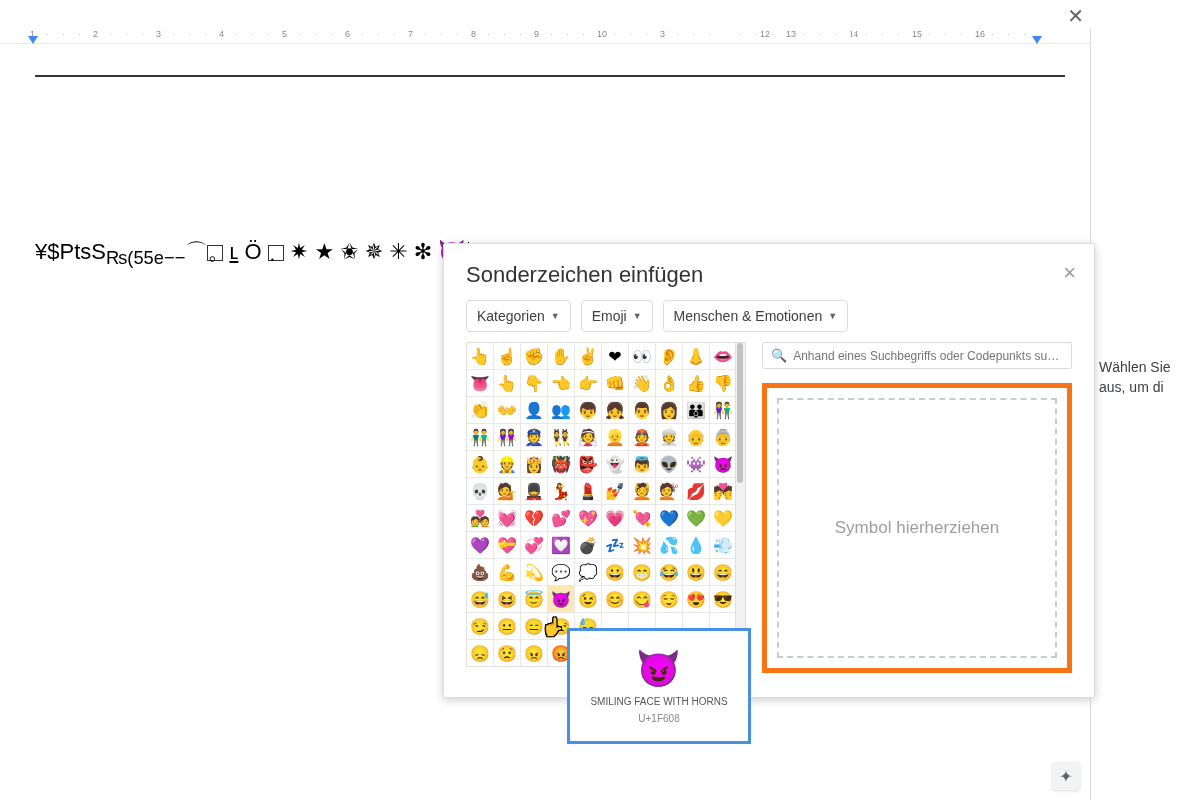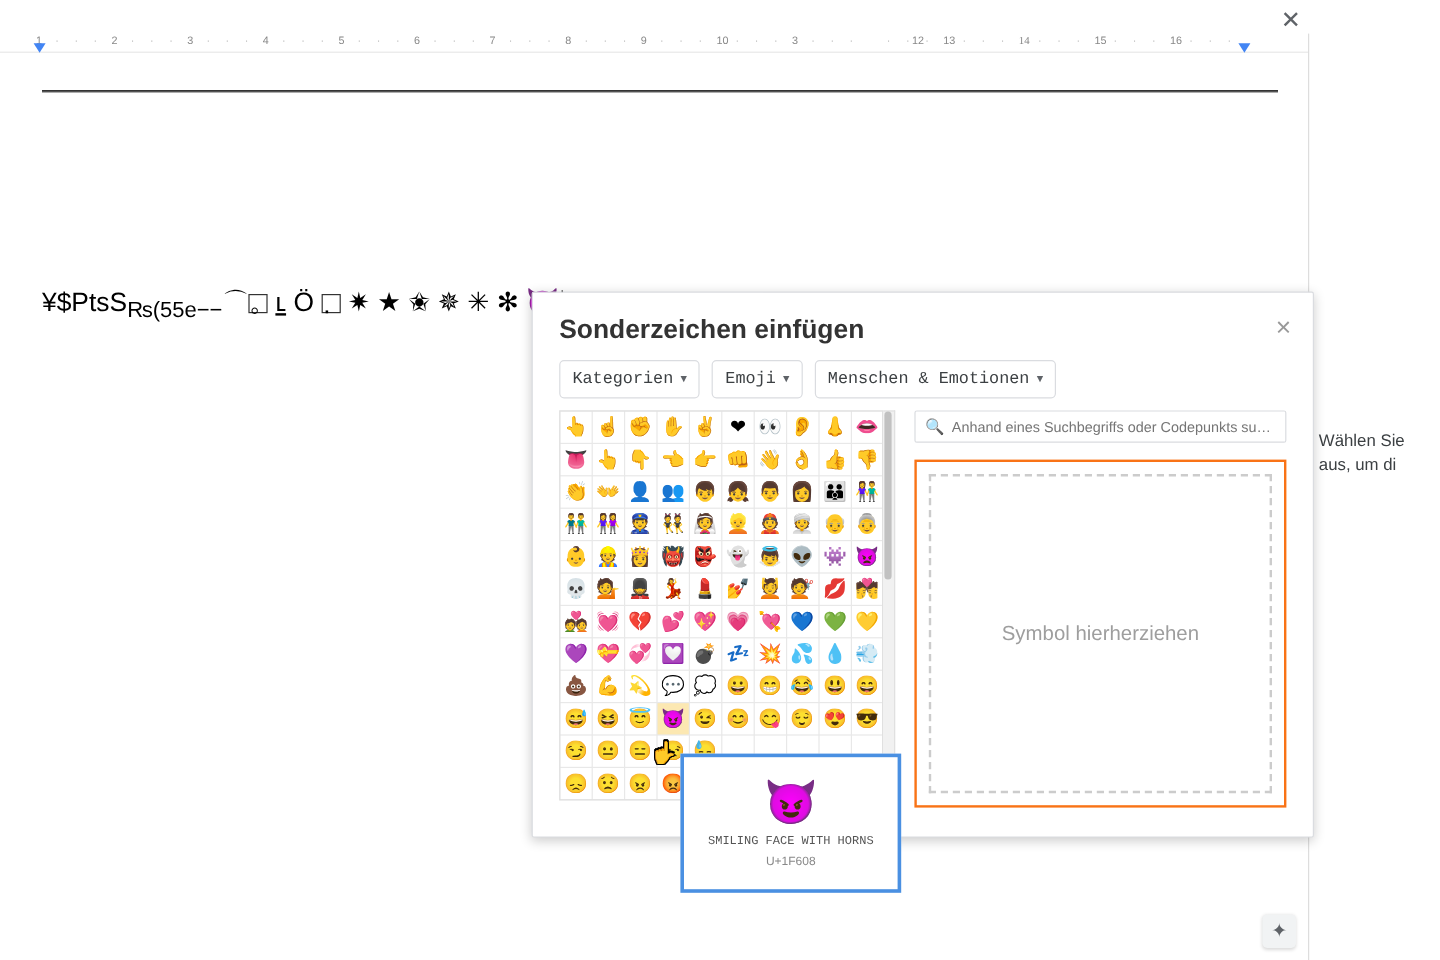--- a/index.html
+++ b/index.html
@@ -17,45 +17,45 @@
 .title { font-size: 40px; font-weight: 400; margin: 20px 25px 8px 40px; letter-spacing: -0.5px; }
 .h-line2 { border-top: 1px solid #333; margin: 0 25px; }
 .content-text { font-size: 22px; margin: 160px 25px 0 25px; letter-spacing: 0px; }
 .content-text .box { display: inline-block; border: 1px solid #333; width: 16px; height: 16px; vertical-align: middle; }
 .content-text .cursor { display: inline-block; width: 1px; height: 22px; background: #000; vertical-align: middle; margin-left: 2px; }
 
 .right-panel { position: absolute; top: 28px; right: 0; width: 110px; height: 772px; background: #fff; border-left: 1px solid #ddd; padding-top: 330px; font-size: 14px; color: #3c4043; }
 .right-panel p { padding-left: 8px; line-height: 1.4; white-space: nowrap; overflow: hidden; }
 
 .dialog { position: absolute; top: 243px; left: 443px; width: 652px; height: 455px; background: #fff; border: 1px solid #dadce0; box-shadow: 0 2px 10px rgba(0,0,0,0.2); border-radius: 2px; }
-.dlg-title { font-size: 22px; color: #333; padding: 18px 22px 12px 22px; font-weight: 700; }
+.dlg-title { font-size: 22px; color: #333; padding: 18px 22px 12px 22px; font-weight: 400; }
 .dlg-close { position: absolute; top: 16px; right: 18px; font-size: 22px; color: #999; cursor: pointer; }
-.controls { padding: 0 22px 10px 22px; display: flex; gap: 10px; font-family: Liberation Mono, monospace; }
+.controls { padding: 0 22px 10px 22px; display: flex; gap: 10px; }
 .dd-btn { border: 1px solid #dadce0; background: #fff; border-radius: 4px; padding: 7px 10px; font-size: 14px; color: #3c4043; cursor: pointer; display: flex; align-items: center; gap: 6px; }
 .dd-btn .arr { font-size: 9px; color: #5f6368; }
 
 .body-row { display: flex; padding: 0 22px; gap: 16px; }
 .char-grid { width: 280px; }
 .grid { display: grid; grid-template-columns: repeat(10, 26px); grid-auto-rows: 26px; border: 1px solid #e0e0e0; background: #e8e8e8; gap: 1px; max-height: 348px; overflow: hidden; }
 .grid-wrap { display: flex; }
 .scrollbar { width: 10px; background: #f1f1f1; border: 1px solid #e0e0e0; border-left: none; position: relative; }
 .scrollbar::after { content: ''; position: absolute; top: 0; left: 1px; width: 6px; height: 140px; background: #c1c1c1; border-radius: 3px; }
 .cell { background: #fff; display: flex; align-items: center; justify-content: center; font-size: 16px; cursor: pointer; }
 .cell.sel { background: #fce8b2; }
 
 .right-col { flex: 1; }
 .search-box { border: 1px solid #dadce0; border-radius: 2px; padding: 5px 8px; display: flex; align-items: center; gap: 6px; margin-bottom: 14px; }
 .search-box input { border: none; outline: none; font-size: 12px; width: 100%; color: #888; text-overflow: ellipsis; }
 .mag { font-size: 13px; color: #666; }
-.draw-box { border: 2px solid #f97316; padding: 10px; height: 290px; }
+.draw-box { border: 5px solid #f97316; padding: 10px; height: 290px; }
 .draw-inner { width: 100%; height: 100%; border: 2px dashed #ccc; display: flex; align-items: center; justify-content: center; color: #9e9e9e; font-size: 17px; }
 
 .tooltip { position: absolute; top: 628px; left: 567px; width: 184px; height: 116px; background: #fff; border: 3px solid #4a90e2; display: flex; flex-direction: column; align-items: center; justify-content: center; gap: 6px; z-index: 200; }
 .tooltip .big { font-size: 36px; }
-.tooltip .name { font-size: 10px; color: #555; text-align: center; font-family: Liberation Mono, monospace; }
+.tooltip .name { font-size: 10px; color: #555; text-align: center; }
 .tooltip .code { font-size: 10px; color: #888; }
 
 .cursor-hand { position: absolute; top: 616px; left: 542px; font-size: 18px; z-index: 300; pointer-events: none; transform: scaleX(-1); color: #fff; text-shadow: -1px -1px 0 #000, 1px -1px 0 #000, -1px 1px 0 #000, 1px 1px 0 #000; }
 
 .explore { position: absolute; bottom: 10px; right: 120px; width: 28px; height: 28px; background: #f1f3f4; border-radius: 4px; display: flex; align-items: center; justify-content: center; color: #5f6368; box-shadow: 0 1px 3px rgba(0,0,0,0.15); }
 </style>
 </head>
 <body>
 
 <div class="close-x">✕</div>

